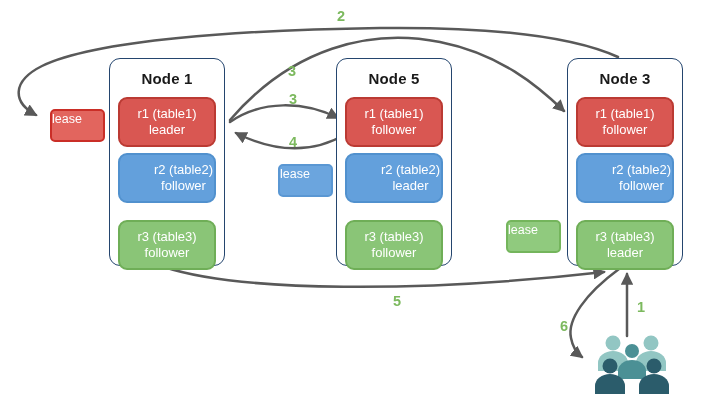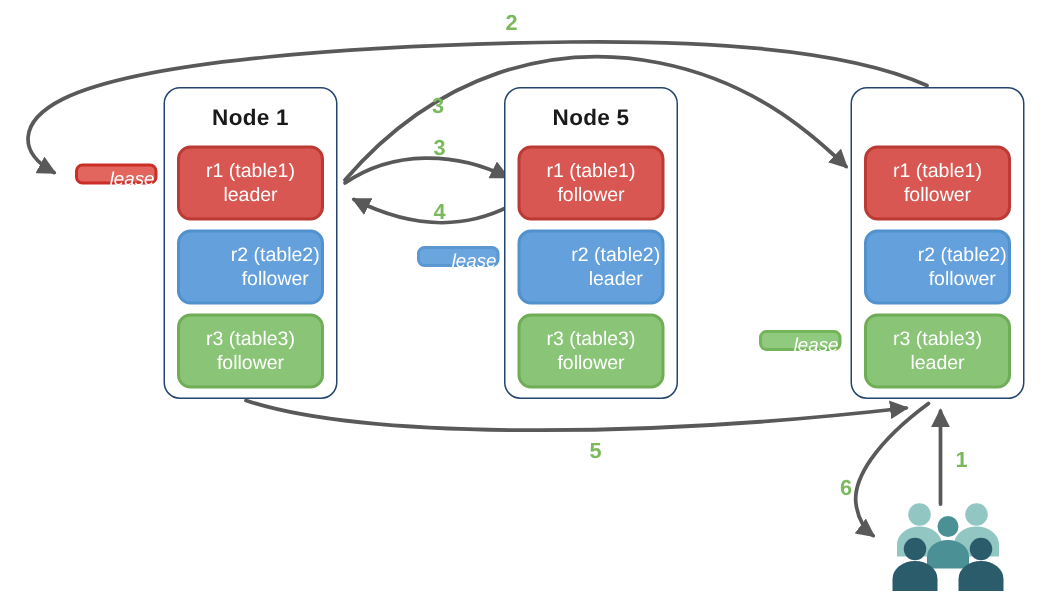--- a/index.html
+++ b/index.html
@@ -18,29 +18,29 @@
     position:absolute;top:11px;left:0;width:100%;text-align:center;
     font-size:15px;font-weight:bold;color:#1a1a1a;letter-spacing:0.2px;
   }
   .replica{
     position:absolute;left:8px;right:8px;height:50px;border-radius:9px;
     box-sizing:border-box;border:2px solid transparent;
     display:flex;flex-direction:column;align-items:center;justify-content:center;
     color:#ffffff;font-size:13px;line-height:16px;text-align:center;
   }
   .replica .r-name,.replica .r-role{display:block;}
-  .pos-0{top:38px;} .pos-1{top:94px;padding-left:33px;} .pos-2{top:150px;}
+  .pos-0{top:38px;} .pos-1{top:94px;padding-left:33px;} .pos-2{top:161px;}
   .red  {background:#d95752;border-color:#bb3a33;}
   .blue {background:#63a0dc;border-color:#5191ce;}
   .green{background:#8ac577;border-color:#6fae57;}
   
   .lease{
-    position:absolute;width:55px;height:14px;border-radius:5px;
+    position:absolute;width:55px;height:33px;border-radius:5px;
     box-sizing:border-box;border:2px solid transparent;
-    color:#ffffff;font-size:12.5px;line-height:17px;text-align:right;font-style:italic;
+    color:#ffffff;font-size:12.5px;line-height:17px;text-align:left;
   }
   .lease-red  {left:50px; top:109px;background:#e2655e;border-color:#ca2e27;}
   .lease-blue {left:278px;top:164px;background:#6ba5de;border-color:#5a97d3;}
   .lease-green{left:506px;top:220px;background:#90ca7e;border-color:#74b55c;}
   
   .step{
     position:absolute;transform:translateX(-50%);
     color:#7cb95e;font-size:14.5px;font-weight:bold;
   }
   .step-1 {left:641px;top:299px;}
@@ -117,20 +117,21 @@
       <span class="r-name">r2 (table2)</span>
       <span class="r-role">leader</span>
     </div>
     <div class="replica pos-2 green">
       <span class="r-name">r3 (table3)</span>
       <span class="r-role">follower</span>
     </div>
   </div>
 
   <div class="node node-3">
+    <div class="node-title">Node 3</div>
     <div class="replica pos-0 red">
       <span class="r-name">r1 (table1)</span>
       <span class="r-role">follower</span>
     </div>
     <div class="replica pos-1 blue">
       <span class="r-name">r2 (table2)</span>
       <span class="r-role">follower</span>
     </div>
     <div class="replica pos-2 green">
       <span class="r-name">r3 (table3)</span>

